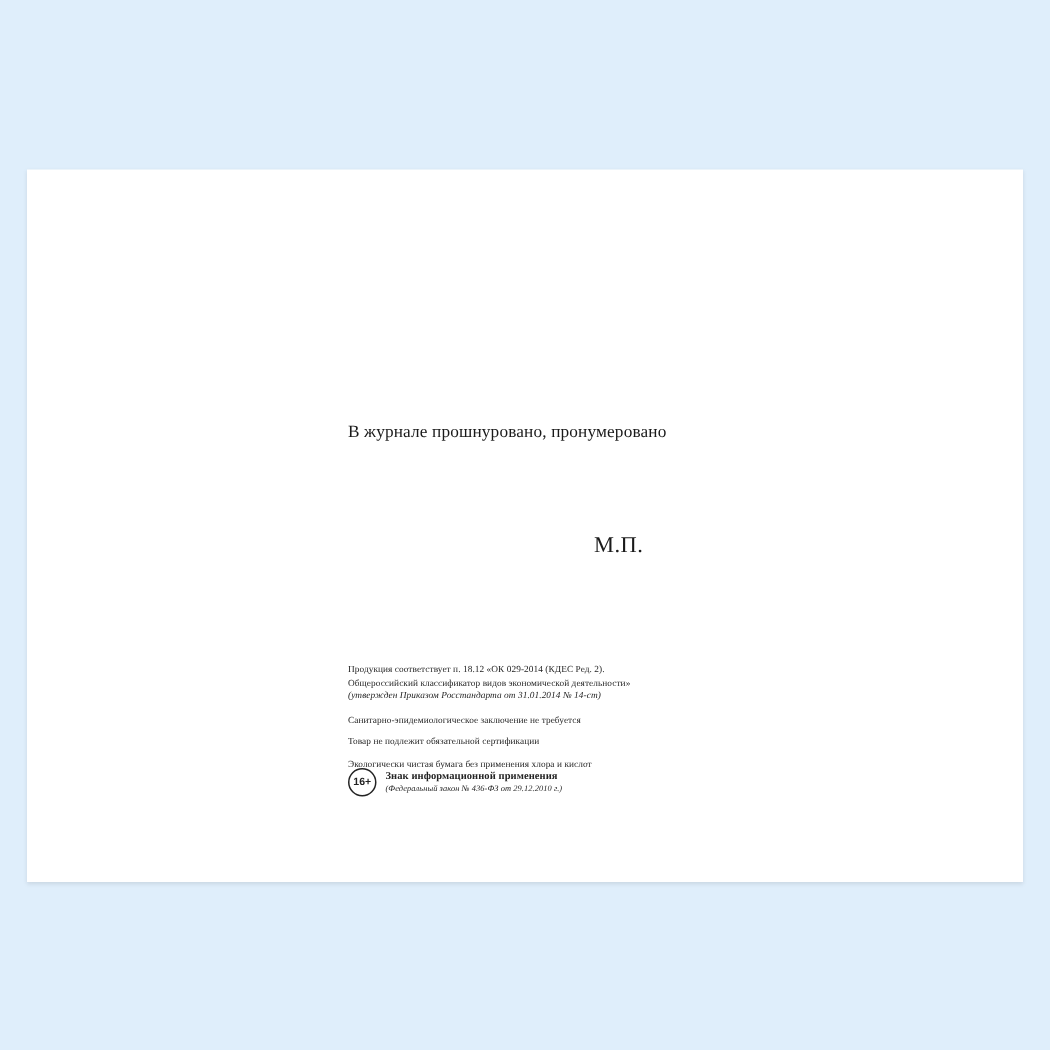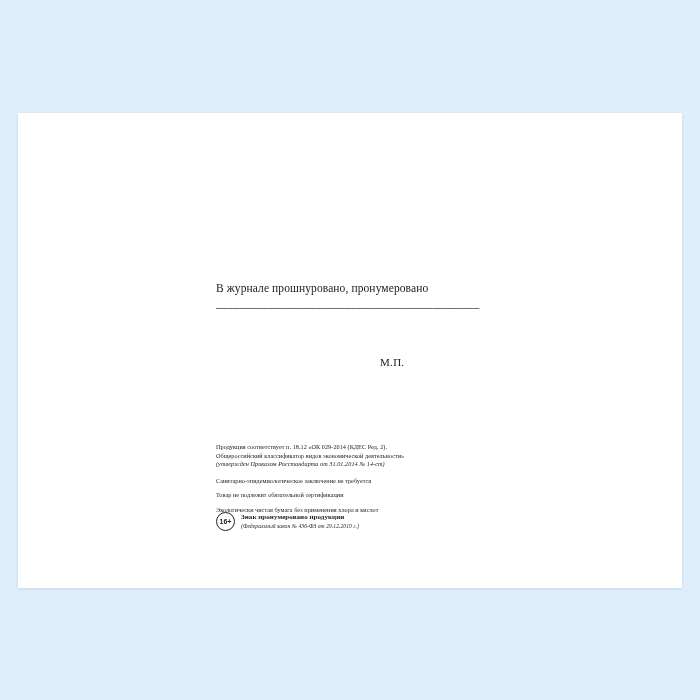--- a/index.html
+++ b/index.html
@@ -22,21 +22,21 @@
     position: absolute;
     left: 18px;
     top: 113px;
     width: 664px;
     height: 475px;
     background: #ffffff;
     box-shadow: 0 1px 3px rgba(0,0,0,0.10);
   }
   .page-inner {
     position: absolute;
-    left: 0;
+    left: 16px;
     top: 0;
     width: 100%;
     height: 100%;
   }
 
   
   .cert-block {
     position: absolute;
     left: 198px;
     top: 168px;
@@ -46,21 +46,21 @@
   .cert-line {
     font-size: 11.5px;
     line-height: 14.5px;
     white-space: nowrap;
     letter-spacing: 0.1px;
   }
   .mp {
     position: absolute;
     left: 362px;
     top: 243px;
-    font-size: 11px;
+    font-size: 15px;
     color: #1a1a1a;
     letter-spacing: 0.3px;
   }
 
   
   .legal {
     position: absolute;
     left: 198px;
     top: 330px;
     width: 320px;
@@ -123,40 +123,39 @@
 </style>
 </head>
 <body>
 
 <div class="scene">
   <div class="page">
     <div class="page-inner">
 
       <div class="cert-block">
         <div class="cert-line">В журнале прошнуровано, пронумеровано</div>
-        <div class="cert-line fill">_____________________________________________</div>
       </div>
 
       <div class="mp">М.П.</div>
 
       <div class="legal">
         <p>Продукция соответствует п. 18.12 «ОК 029-2014 (КДЕС Ред. 2).</p>
         <p>Общероссийский классификатор видов экономической деятельности»</p>
         <p class="ital">(утвержден Приказом Росстандарта от 31.01.2014 № 14-ст)</p>
         <div class="gap"></div>
         <p>Санитарно-эпидемиологическое заключение не требуется</p>
         <div class="gap-sm"></div>
         <p>Товар не подлежит обязательной сертификации</p>
         <div class="gap-sm"></div>
         <p>Экологически чистая бумага без применения хлора и кислот</p>
       </div>
 
       <div class="agerow">
         <div class="age-badge">16+</div>
         <div class="age-text">
-          <div class="t1">Знак пронумеровано продукции</div>
+          <div class="t1">Знак информационной применения</div>
           <div class="t2">(Федеральный закон № 436-ФЗ от 29.12.2010 г.)</div>
         </div>
       </div>
 
     </div>
   </div>
 </div>
 
 </body></html>

